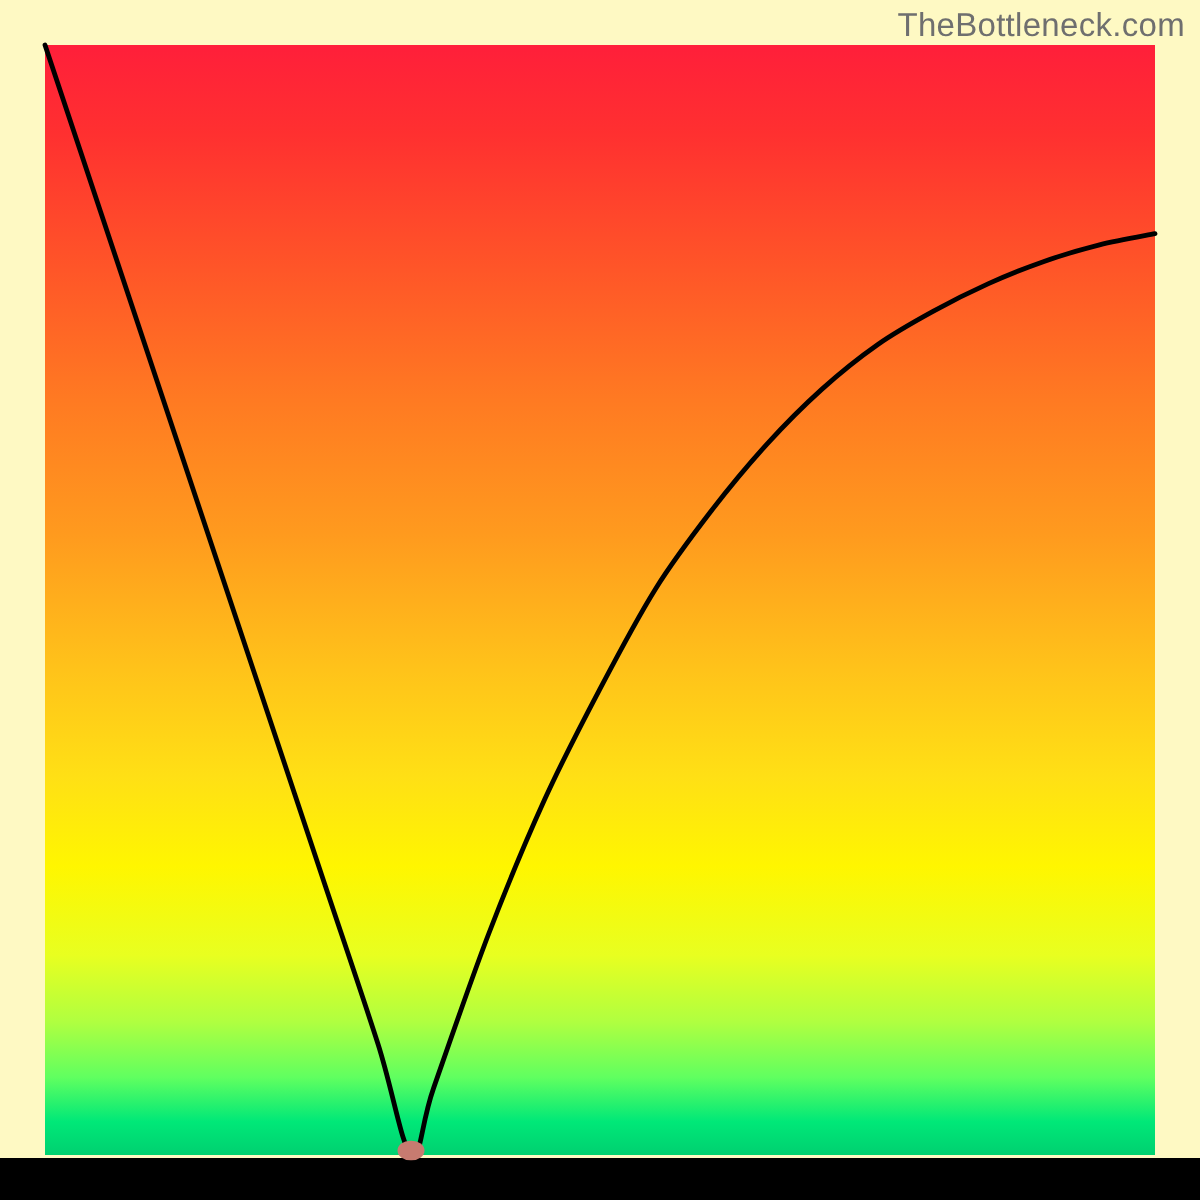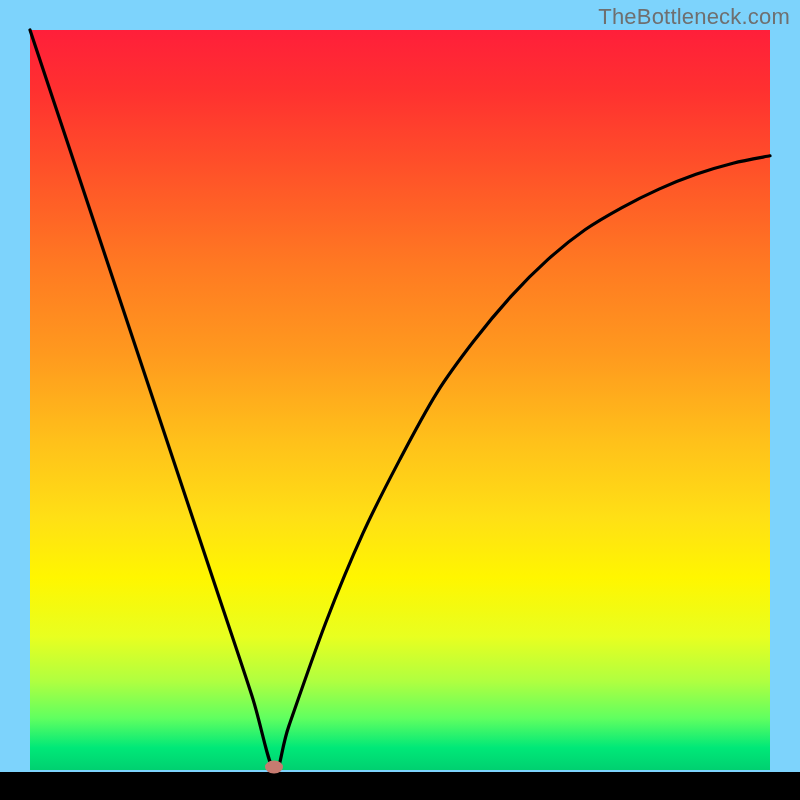--- a/index.html
+++ b/index.html
@@ -8,21 +8,21 @@
     width: 800px;
     height: 800px;
     overflow: hidden;
     background: #000;
     font-family: Arial, Helvetica, sans-serif;
   }
   .frame {
     position: relative;
     width: 800px;
     height: 772px;
-    background: #7dd3fc;
+    background: #fef9c3;
   }
   .plot {
     position: absolute;
     left: 30px;
     top: 30px;
     width: 740px;
     height: 740px;
     background: linear-gradient(to bottom,
       #ff1f3a 0%,
       #ff3030 8%,

